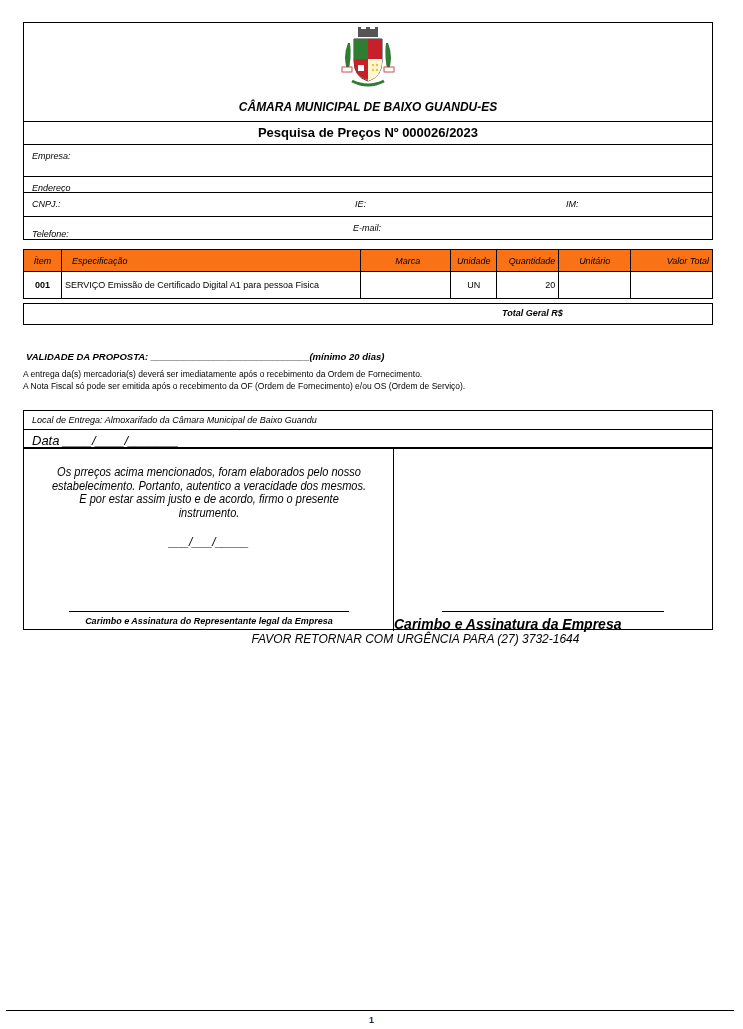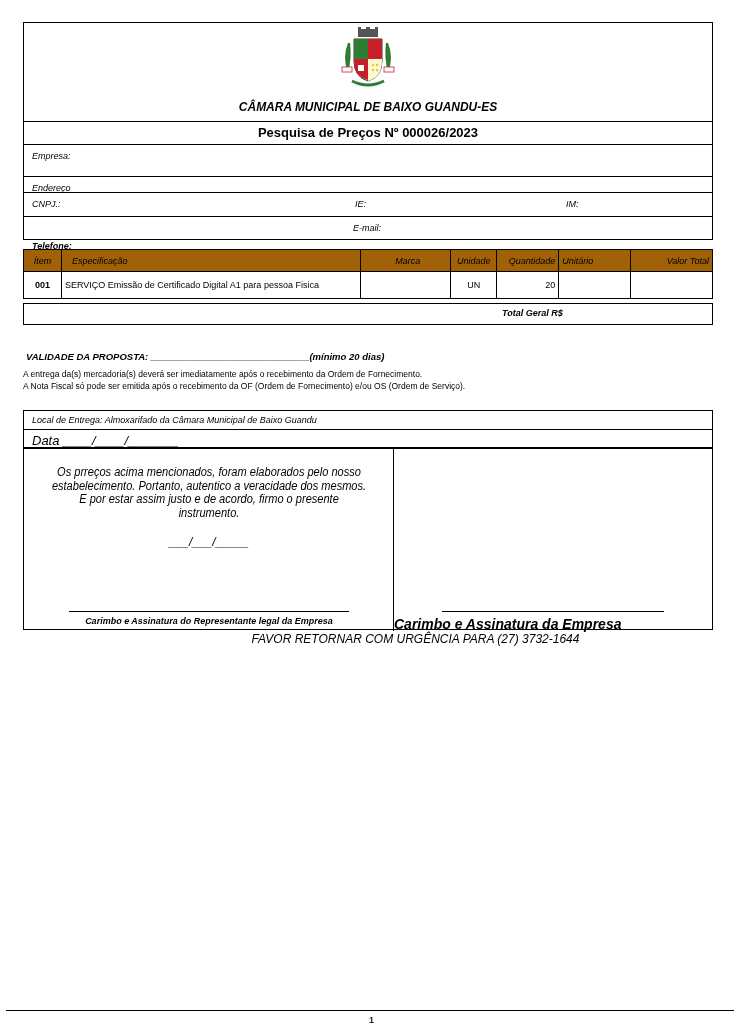--- a/index.html
+++ b/index.html
@@ -25,30 +25,30 @@
     }
     .field-label { position: absolute; font-size: 9px; font-style: italic; }
 
     
     #items-table {
       position: absolute; left: 23px; top: 249px; width: 690px;
       border-collapse: collapse; font-size: 9px;
     }
     #items-table th, #items-table td { border: 1px solid #000; }
     #items-table th {
-      background: #a16207; font-style: italic; font-weight: normal; height: 22px;
+      background: #f97316; font-style: italic; font-weight: normal; height: 22px;
       padding: 0 3px;
     }
     #items-table td { height: 27px; padding: 0 3px; }
     .c-item { width: 38px; text-align: center; }
     .c-spec { width: 300px; text-align: left; }
     .c-marca { width: 90px; }
     .c-unid { width: 46px; text-align: center; }
     .c-qtd { width: 62px; text-align: right; }
-    .c-unit { width: 72px; text-align: left; }
+    .c-unit { width: 72px; text-align: center; }
     .c-total { width: 82px; text-align: right; }
     #items-table th.c-spec { padding-left: 10px; }
     #items-table th.c-marca { text-align: right; padding-right: 30px; }
     #items-table td.c-item { font-weight: bold; font-size: 9px; }
     #items-table td.c-spec { font-size: 9px; line-height: 10px; }
 
     #total-box {
       left: 23px; top: 303px; width: 690px; height: 22px; border: 1px solid #000;
     }
     #total-label {
@@ -132,21 +132,21 @@
   </div>
   <div class="hrow" style="top:145px;height:24px;margin-top:8px;">
     <span class="field-label" style="left:8px;top:6px;">Endereço</span>
   </div>
   <div class="hrow" style="top:169px;height:24px;">
     <span class="field-label" style="left:8px;top:6px;">CNPJ.:</span>
     <span class="field-label" style="left:331px;top:6px;">IE:</span>
     <span class="field-label" style="left:542px;top:6px;text-align:right;">IM:</span>
   </div>
   <div class="hrow" style="top:193px;height:24px;">
-    <span class="field-label" style="left:8px;top:24px;font-weight:bold;">Telefone:</span>
+    <span class="field-label" style="left:8px;top:12px;">Telefone:</span>
     <span class="field-label" style="left:329px;top:6px;">E-mail:</span>
   </div>
 </div>
 
 <table id="items-table">
   <thead>
     <tr>
       <th class="c-item">Ítem</th>
       <th class="c-spec">Especificação</th>
       <th class="c-marca">Marca</th>

